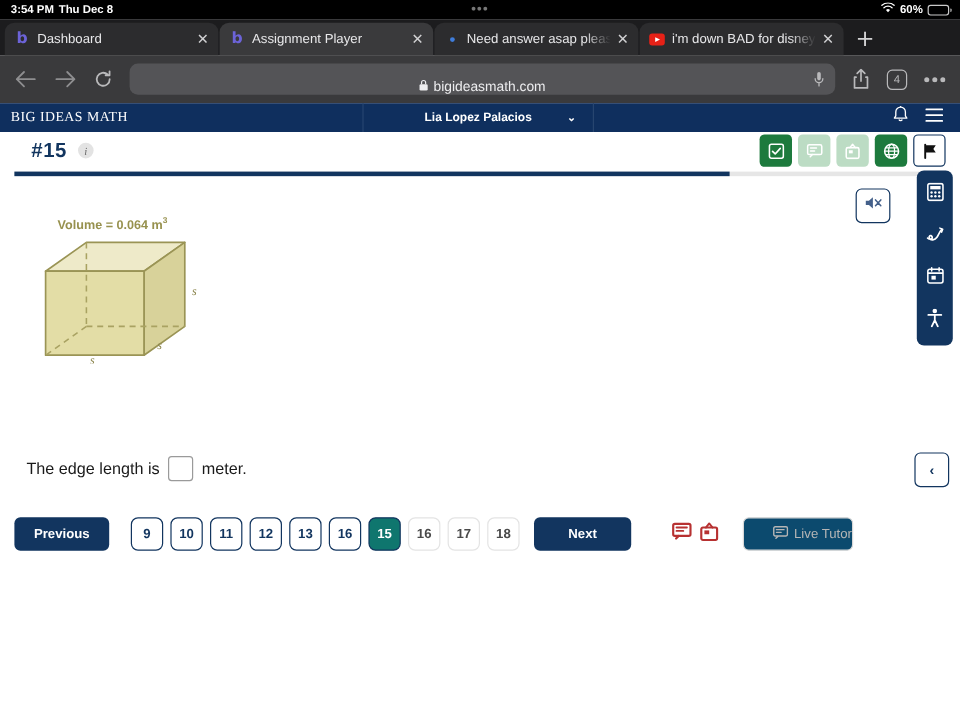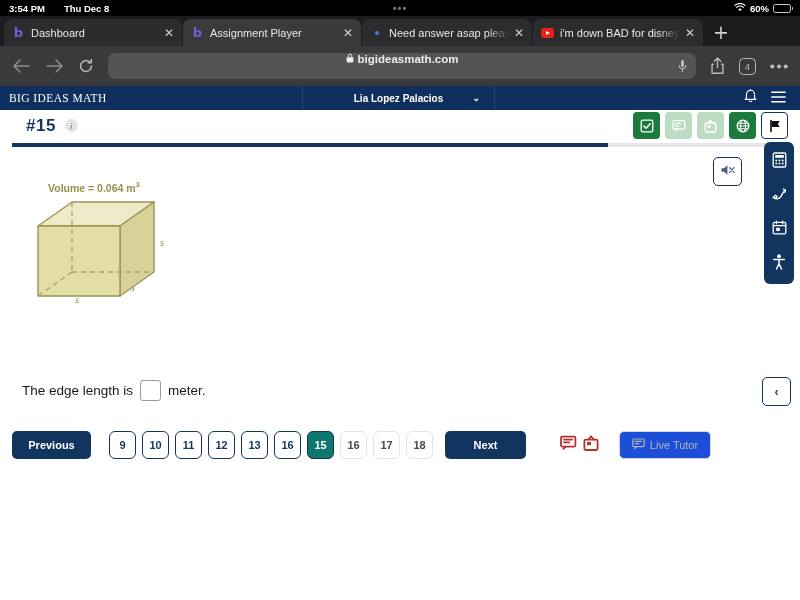--- a/index.html
+++ b/index.html
@@ -10,21 +10,21 @@
     overflow: hidden;
   }
 
   
   .status-bar {
     height: 16px; background: #000; color: #fff;
     display: flex; align-items: center;
     font-size: 9.5px; font-weight: bold;
     padding: 0 9px; position: relative;
   }
-  .status-left { display: flex; gap: 19px; align-items: center; }
+  .status-left { display: flex; gap: 4px; align-items: center; }
   .status-dots {
     position: absolute; left: 0; right: 0; top: 0; bottom: 0;
     display: flex; align-items: center; justify-content: center;
     color: #777; font-size: 11px; letter-spacing: 1px; pointer-events: none;
   }
   .status-right {
     margin-left: auto; display: flex; align-items: center; gap: 4px;
   }
   .batt-shell {
     width: 18px; height: 9px; border: 1px solid #c9c9c9;
@@ -90,22 +90,22 @@
     height: 40px; background: #3a3a3c;
     display: flex; align-items: center; padding: 0 12px; gap: 14px;
   }
   .tb-icon {
     color: #b9b9bb; display: flex; align-items: center; justify-content: center;
     flex: 0 0 auto;
   }
   .tb-icon.dim { color: #8e8e90; }
   .url-bar {
     flex: 1 1 auto; height: 26px; background: #545457;
-    border-radius: 7px; display: flex; align-items: flex-start;
-    justify-content: center; position: relative; padding: 0 10px; font-weight: bold;
+    border-radius: 7px; display: flex; align-items: flex-end;
+    justify-content: center; position: relative; padding: 0 10px;
   }
   .url-text {
     color: #ededef; font-size: 11.5px;
     display: flex; align-items: center; gap: 4px;
   }
   .url-mic { position: absolute; right: 9px; top: 50%; transform: translateY(-50%); }
   .tab-count {
     width: 17px; height: 17px; border: 1.6px solid #b9b9bb;
     border-radius: 4.5px; color: #b9b9bb; font-size: 9.5px;
     display: flex; align-items: center; justify-content: center;
@@ -231,22 +231,22 @@
 
   .support {
     display: flex; align-items: center; gap: 6px; margin-left: 28px;
   }
   .support-text {
     color: #b73131; font-size: 7.8px; font-weight: bold; line-height: 1.25;
   }
   .live-tutor {
     margin-left: 14px; width: 92px; height: 28px;
     border: 1.3px solid #d8d8d8; border-radius: 5px;
-    display: flex; align-items: center; justify-content: center; gap: 5px;
-    color: #b5b5b5; font-size: 11px; background: #1d4ed8;
+    display: flex; align-items: center; justify-content: flex-end; gap: 5px;
+    color: #b5b5b5; font-size: 11px; background: #0c4a6e;
   }
 </style>
 </head>
 <body>
 
 <div class="status-bar">
   <div class="status-left">
     <span>3:54 PM</span>
     <span>Thu Dec 8</span>
   </div>

